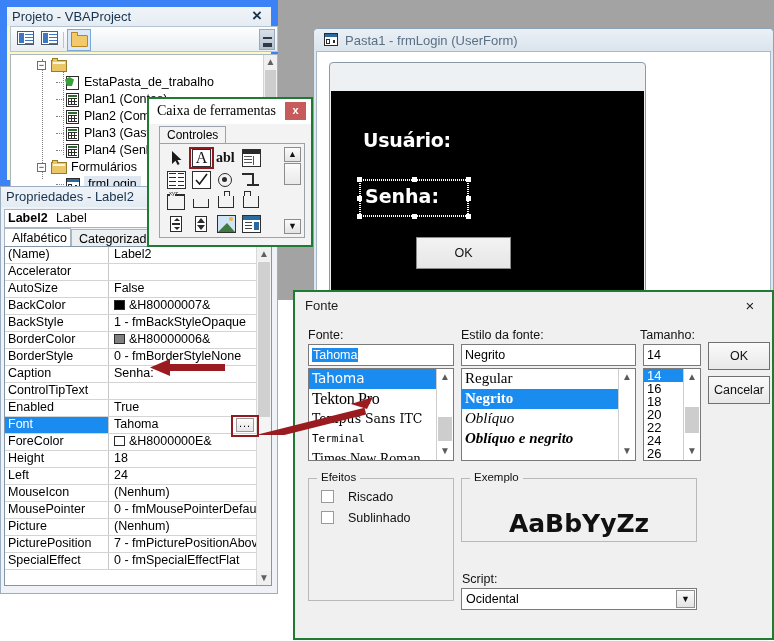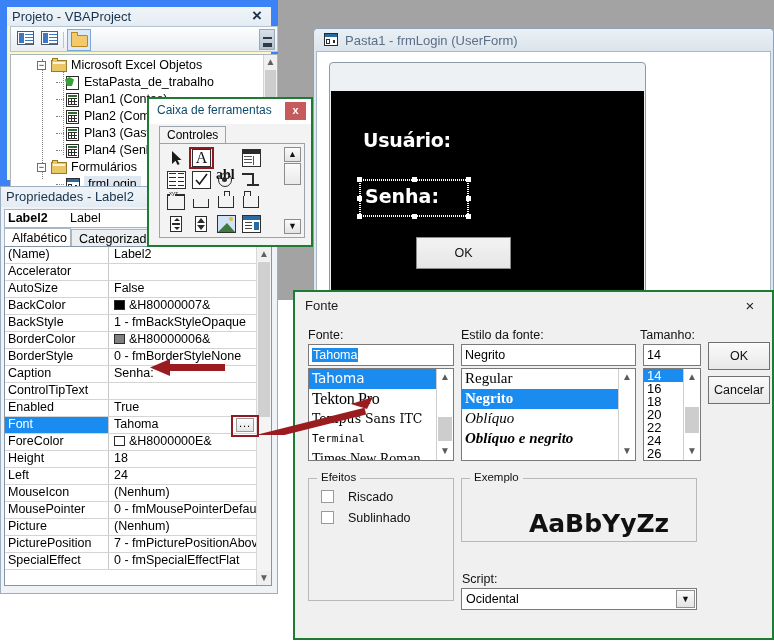--- a/index.html
+++ b/index.html
@@ -227,21 +227,21 @@
     text-align:center;line-height:30px;font-size:12.5px;color:#111;
     box-shadow:1px 1px 0 rgba(0,0,0,.35);
   }
 
   
   #toolbox-window{
     left:147px;top:97px;width:166px;height:150px;
     background:#f3f3f3;border:2px solid #1f7a33;box-sizing:border-box;
   }
   #toolbox-titlebar{position:absolute;left:0;top:0;width:100%;height:25px;background:#ffffff;}
-  #toolbox-title{position:absolute;left:8px;top:4px;font-size:12px;color:#0c4a6e;white-space:nowrap;}
+  #toolbox-title{position:absolute;left:8px;top:4px;font-size:14px;color:#000000;white-space:nowrap;font-family:Liberation Serif, serif;}
   #toolbox-close{
     position:absolute;right:5px;top:3px;width:21px;height:18px;background:#c75b5b;
     color:#fff;font-size:11px;line-height:17px;text-align:center;font-weight:bold;
   }
   #toolbox-tab{
     position:absolute;left:10px;top:27px;height:18px;line-height:17px;padding:0 7px;
     background:#f3f3f3;border:1px solid #9aa3ab;border-bottom:none;box-sizing:border-box;font-size:12px;
   }
   #toolbox-tab-line{position:absolute;left:10px;top:44px;right:6px;height:1px;background:#9aa3ab;}
   #toolbox-pane{
@@ -337,21 +337,20 @@
 
   <div id="project-tree">
 
     <div class="dotline" style="left:31px;top:4px;height:120px;"></div>
     <div class="dotline" style="left:52px;top:12px;height:88px;"></div>
 
     <div class="tree-row" style="margin-top:2px;">
       <div class="hdot" style="left:27px;top:8px;width:8px;"></div>
       <div class="expander" style="left:26px;top:4px;">−</div>
       <div class="ico-folder" style="left:40px;top:3px;"></div>
-      <div class="lbl" style="left:60px;">Microsoft Excel Objetos</div>
     </div>
 
     <div class="tree-row">
       <div class="hdot" style="left:45px;top:8px;width:8px;"></div>
       <div class="ico-wb" style="left:55px;top:2px;"></div>
       <div class="lbl" style="left:73px;">EstaPasta_de_trabalho</div>
     </div>
 
     <div class="tree-row">
       <div class="hdot" style="left:45px;top:8px;width:8px;"></div>
@@ -407,21 +406,21 @@
   </div>
 </div>
 
 <div class="win nosel" id="properties-window">
   <div style="position:absolute;left:0;top:0;width:100%;height:20px;background:linear-gradient(to bottom,#f0f4f8,#e4ecf3);">
     <div id="properties-title">Propriedades - Label2</div>
   </div>
 
   <div id="prop-objbox">
     <b>Label2</b>
-    <span style="margin-left:19px;">Label</span>
+    <span style="margin-left:5px;">Label</span>
   </div>
 
   <div id="prop-tabs">
     <div class="ptab" style="left:0;width:67px;">Alfabético</div>
     <div class="ptab inactive" style="left:67px;width:89px;">Categorizado</div>
     <div style="position:absolute;left:156px;top:18px;right:0;height:1px;background:#a8b6c4;"></div>
   </div>
 
   <div id="prop-grid">
     <div id="prop-grid-inner">
@@ -558,21 +557,21 @@
 
     <div class="tool-cell" style="left:4px;top:3px;">
       <svg width="25" height="22" viewBox="0 0 25 22">
         <path d="M8 4 L8 17 L11.5 13.8 L13.6 18 L15.6 17 L13.4 13 L17.5 13 Z" fill="#1a1a1a"></path>
       </svg>
     </div>
     <div class="tool-cell" style="left:29px;top:3px;">
       <div class="tool-box" style="font-family:'Liberation Serif',serif;font-size:16px;line-height:16px;text-align:center;color:#111;">A</div>
       <div class="tool-sel"></div>
     </div>
-    <div class="tool-cell" style="left:54px;top:3px;margin-top:17px;">
+    <div class="tool-cell" style="left:54px;top:3px;">
       <div style="position:absolute;left:2px;top:3px;font-family:'Liberation Serif',serif;font-size:14px;font-weight:bold;color:#111;line-height:15px;">abl</div>
     </div>
     <div class="tool-cell" style="left:79px;top:3px;">
       <div class="tool-box">
         <div style="position:absolute;left:0;top:0;right:0;height:4px;background:#2b2b2b;"></div>
         <div style="position:absolute;left:1px;top:6px;width:8px;height:1px;background:#555;box-shadow:0 3px 0 #555,0 6px 0 #555;"></div>
         <div style="position:absolute;right:1px;top:6px;width:5px;bottom:1px;border-left:1px solid #555;"></div>
       </div>
     </div>
 
@@ -716,21 +715,21 @@
   <div class="fd-btn" style="left:413px;top:84px;width:62px;">Cancelar</div>
 
   <div class="fd-group" style="left:13px;top:186px;width:146px;height:123px;">
     <div class="fd-group-title">Efeitos</div>
   </div>
   <div class="fd-check" style="left:26px;top:198px;"></div>
   <div class="fd-label" style="left:53px;top:198px;">Riscado</div>
   <div class="fd-check" style="left:26px;top:219px;"></div>
   <div class="fd-label" style="left:53px;top:219px;">Sublinhado</div>
 
-  <div class="fd-group" style="left:166px;top:186px;width:236px;height:64px;padding-left:20px;">
+  <div class="fd-group" style="left:166px;top:186px;width:236px;height:64px;">
     <div class="fd-group-title">Exemplo</div>
     <div id="sample-text">AaBbYyZz</div>
   </div>
 
   <div class="fd-label" style="left:167px;top:280px;">Script:</div>
   <div id="script-select" style="left:166px;top:296px;width:236px;">
     <span>Ocidental</span>
     <div id="script-arrow">▼</div>
   </div>
 </div>

